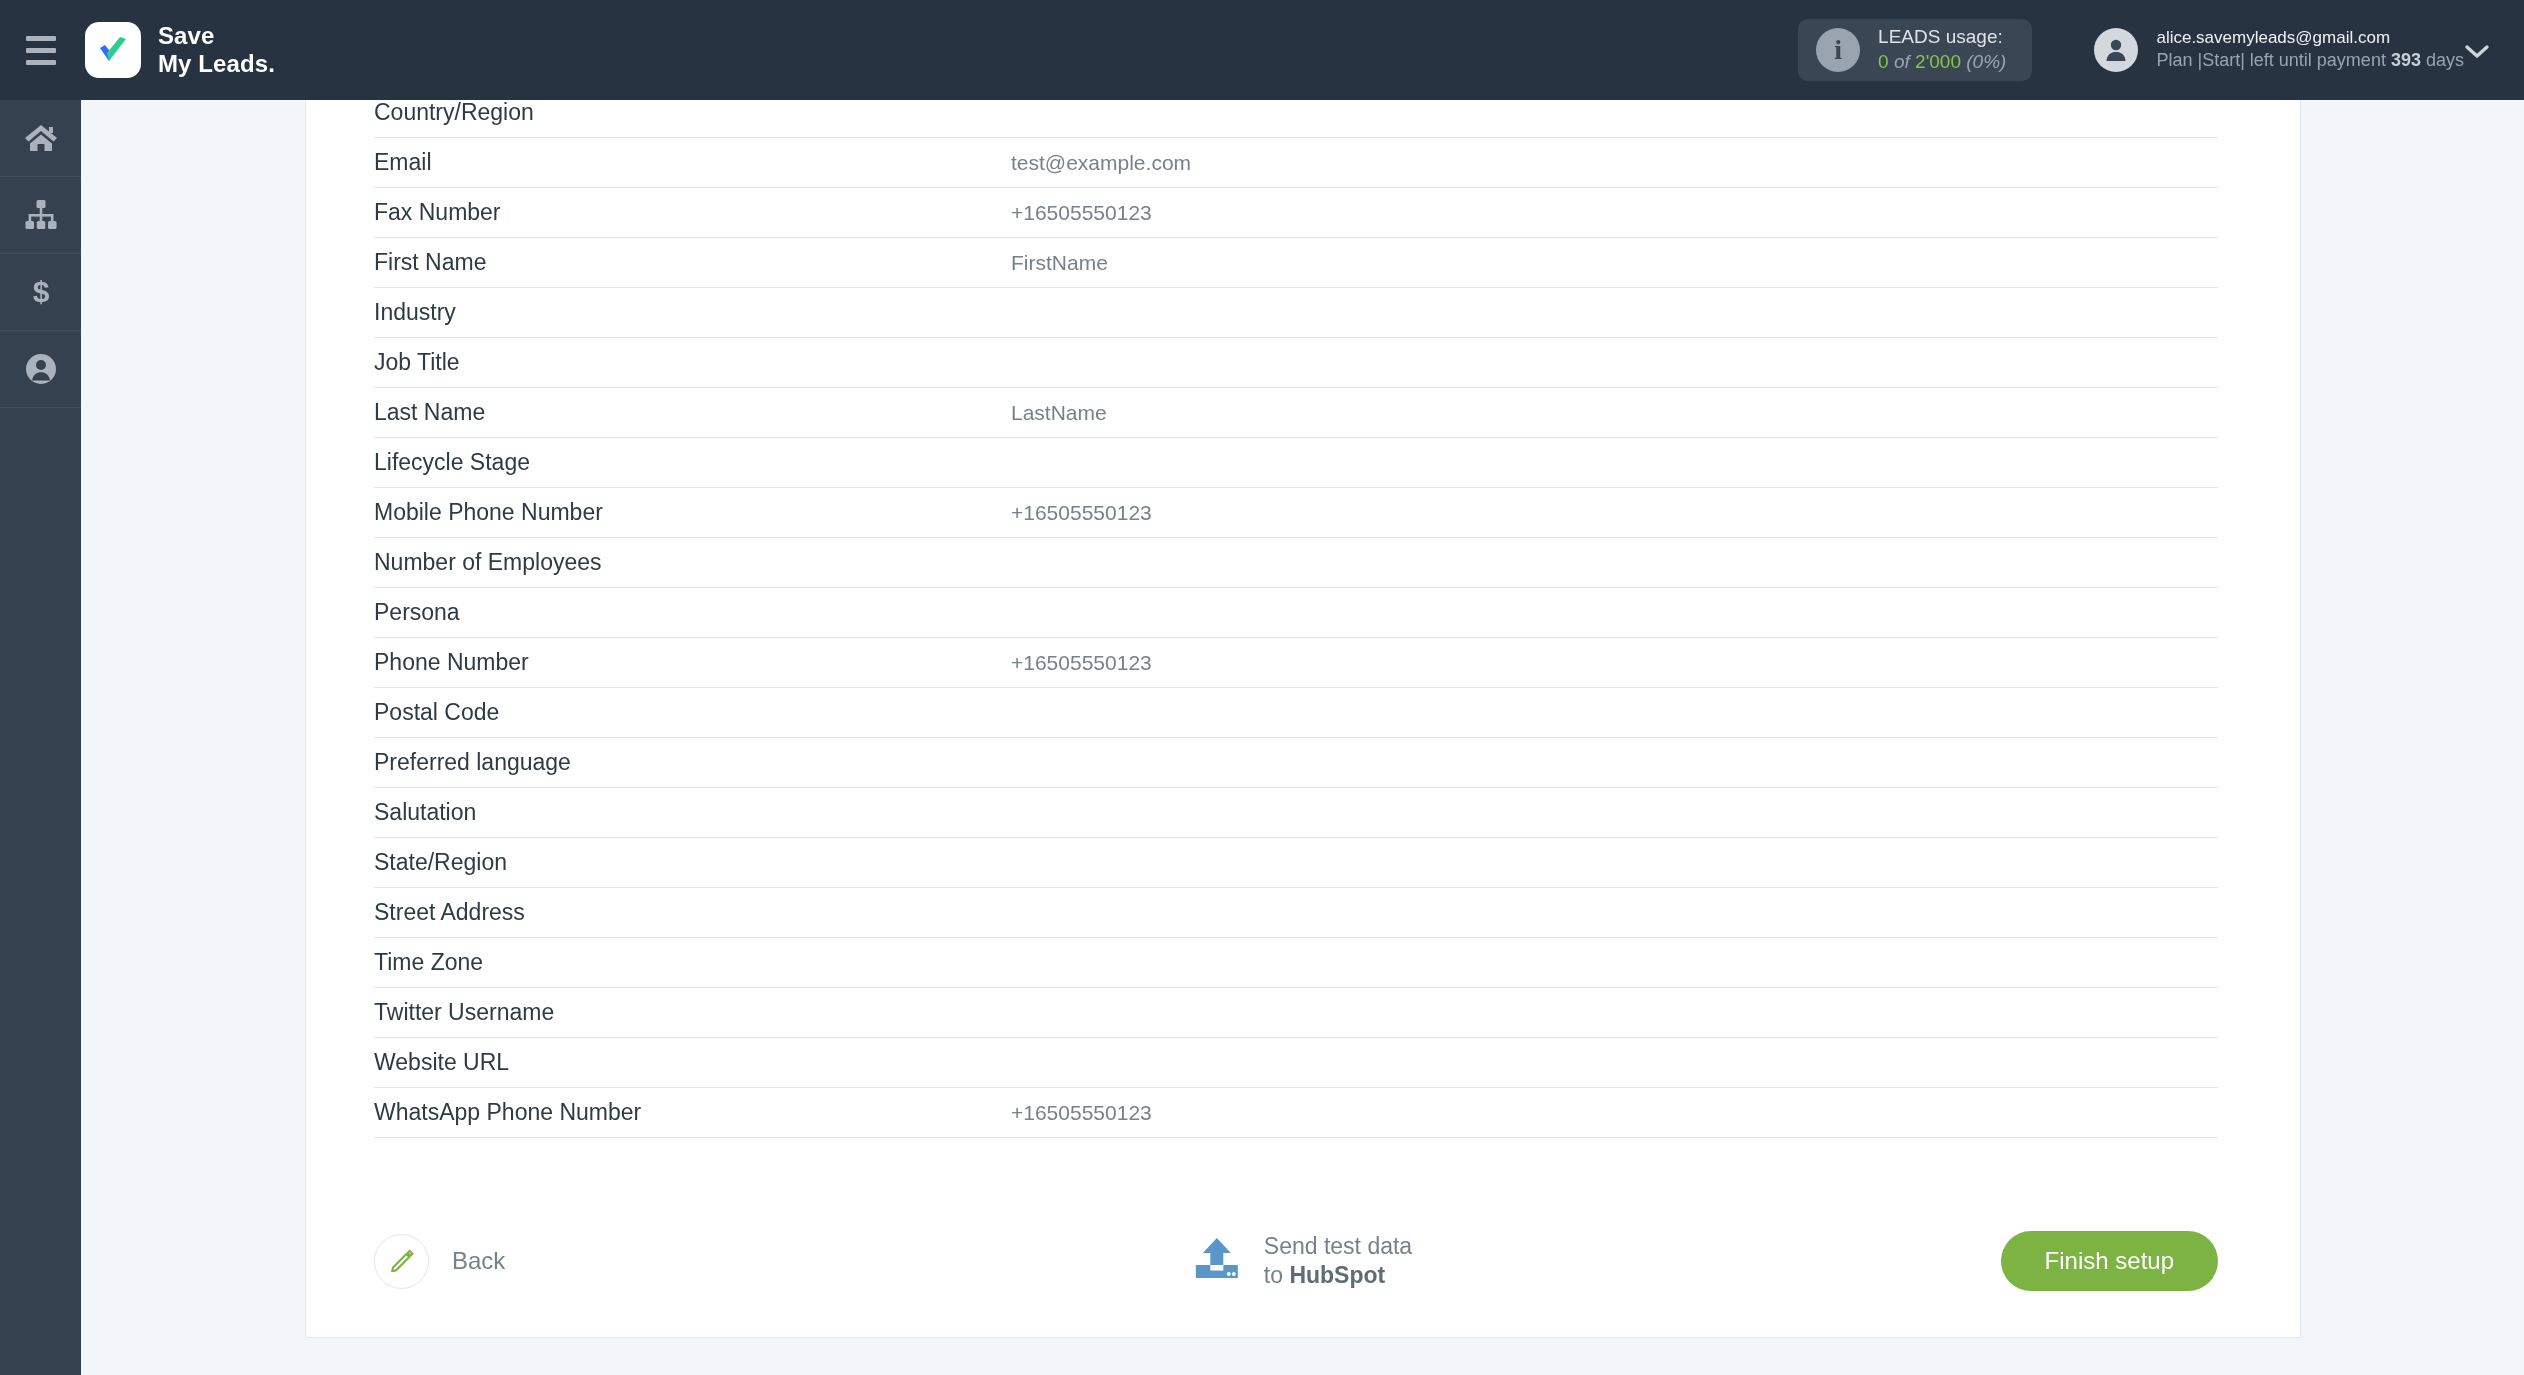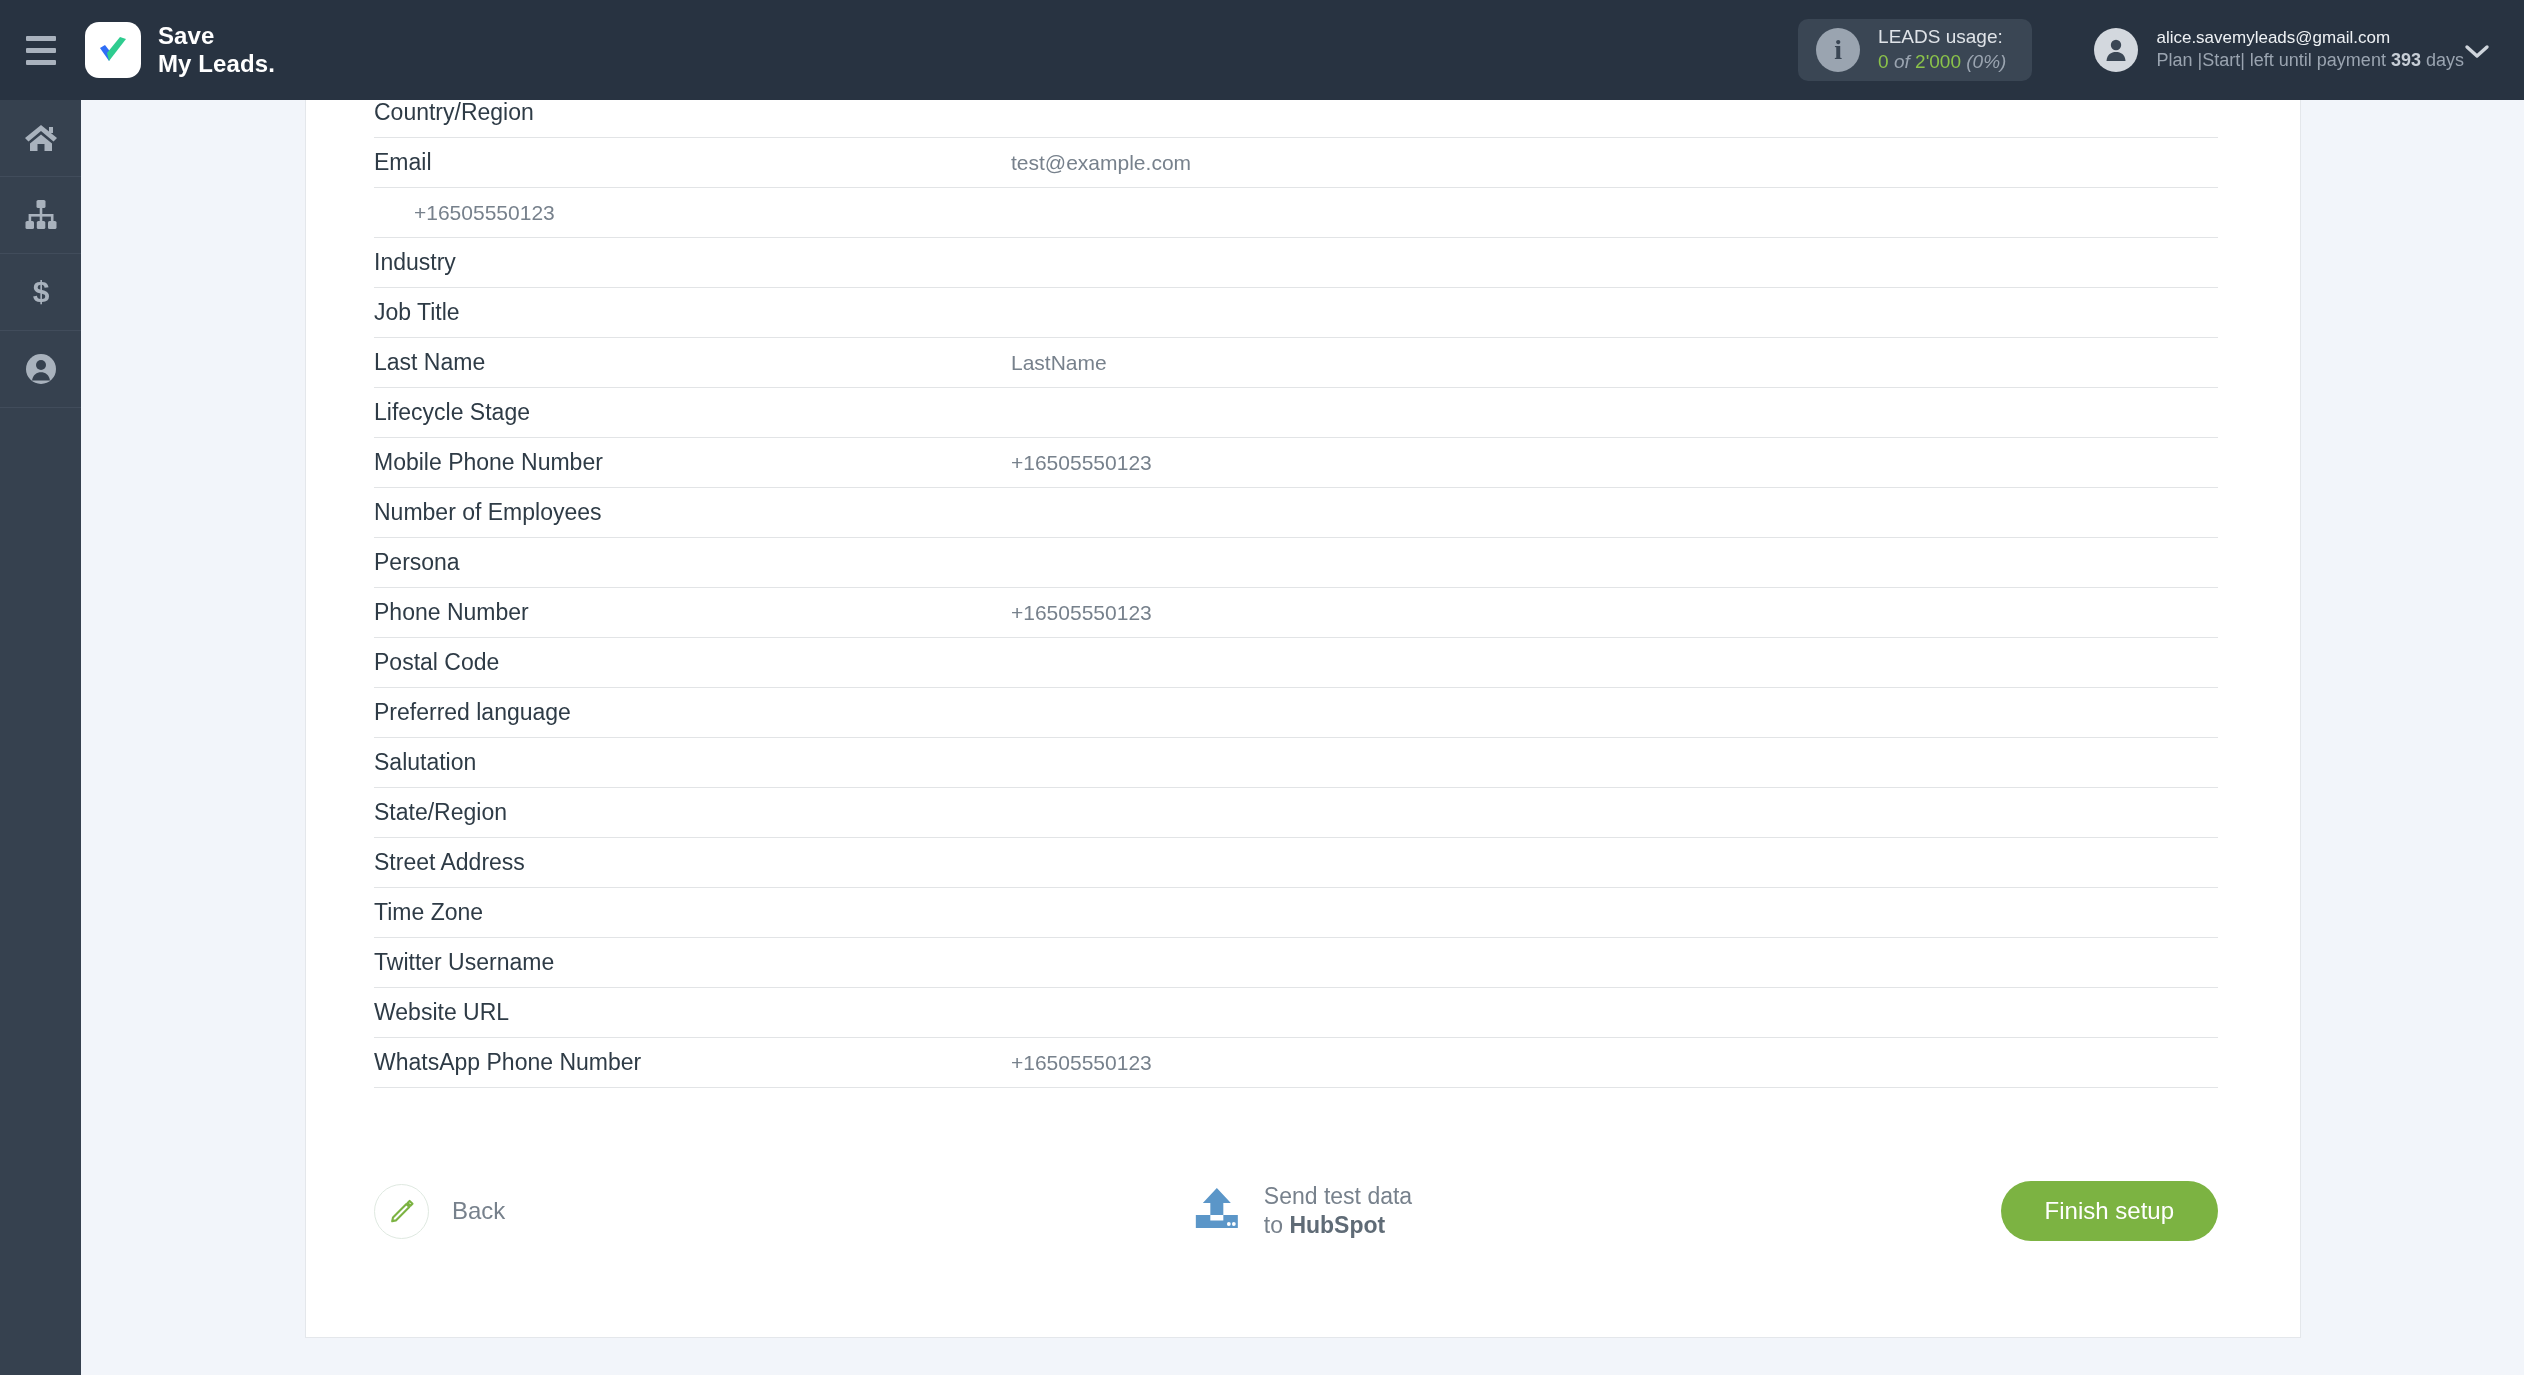--- a/index.html
+++ b/index.html
@@ -362,21 +362,26 @@
   <div class="table" id="field-table">
       <div class="row">
         <div class="row-label">Country/Region</div>
         <div class="row-value"></div>
       </div>
       <div class="row">
         <div class="row-label">Email</div>
         <div class="row-value">test@example.com</div>
       </div>
       <div class="row">
+        <div class="row-label">Fax Number</div>
         <div class="row-value">+16505550123</div>
+      </div>
+      <div class="row">
+        <div class="row-label">First Name</div>
+        <div class="row-value">FirstName</div>
       </div>
       <div class="row">
         <div class="row-label">Industry</div>
         <div class="row-value"></div>
       </div>
       <div class="row">
         <div class="row-label">Job Title</div>
         <div class="row-value"></div>
       </div>
       <div class="row">

